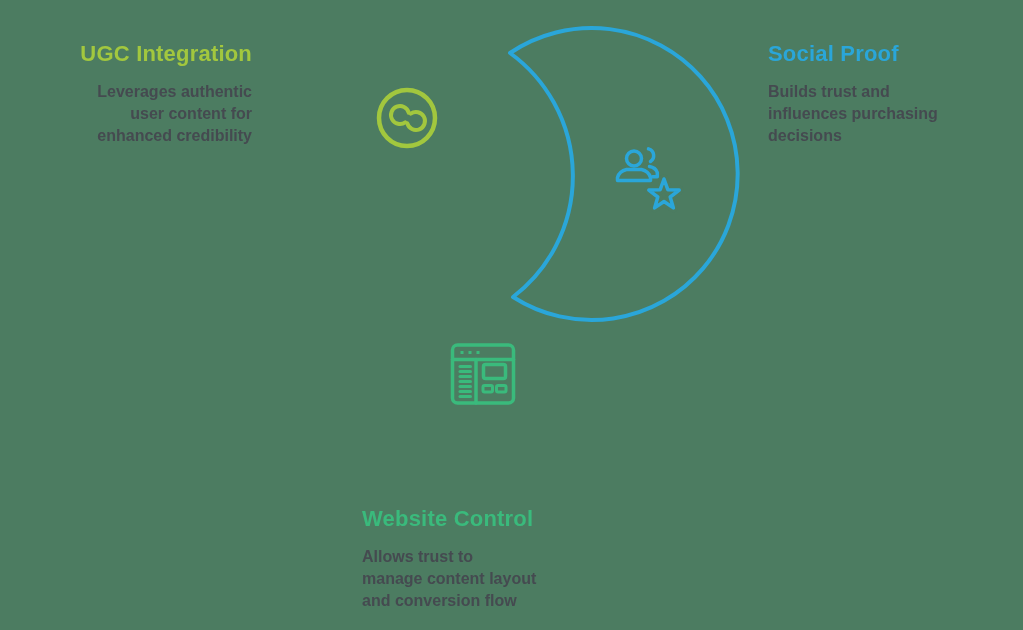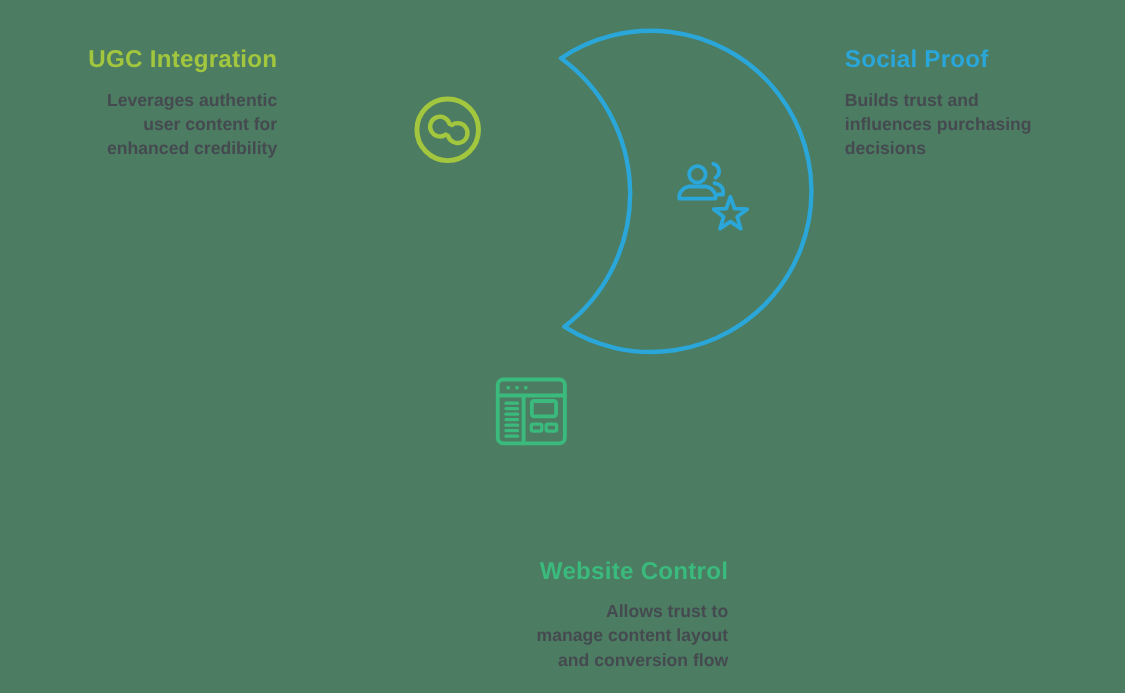--- a/index.html
+++ b/index.html
@@ -22,21 +22,21 @@
   .label p{
     margin:14px 0 0 0;
     font-size:16px;
     font-weight:700;
     line-height:22px;
     color:#454a50;
     white-space:pre-line;
   }
   .label-ugc{left:30px;top:41px;width:222px;text-align:right;}
   .label-social{left:768px;top:41px;width:230px;text-align:left;}
-  .label-website{left:362px;top:506px;width:300px;text-align:right;}
+  .label-website{left:362px;top:506px;width:300px;text-align:left;}
   .label-ugc h2{color:#a2c73e;}
   .label-social h2{color:#2aa6d9;}
   .label-website h2{color:#3aba7c;}
 </style>
 </head>
 <body>
 
 <div class="stage">
 
   <svg width="1023" height="630" viewBox="0 0 1023 630">

